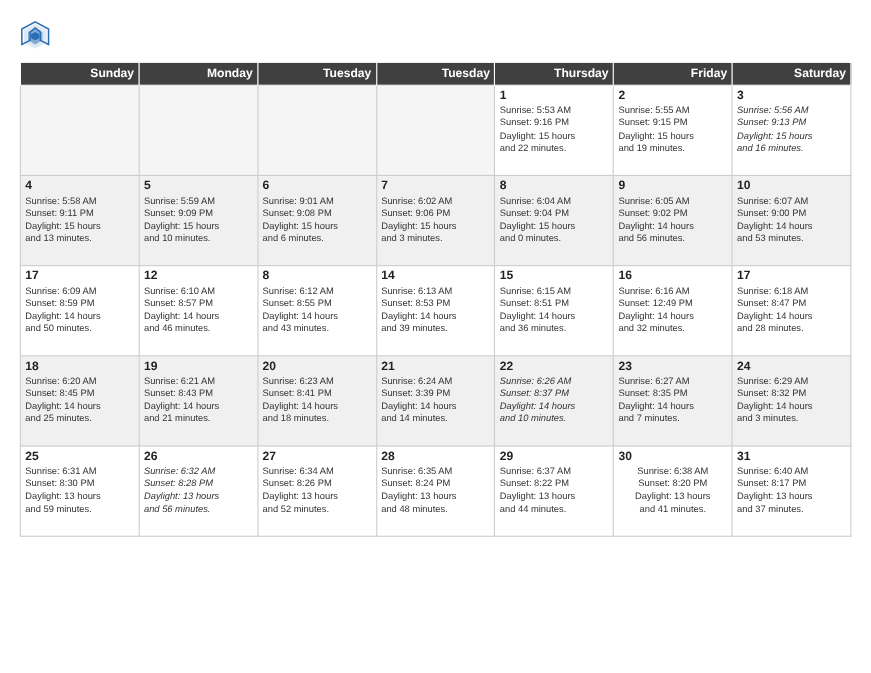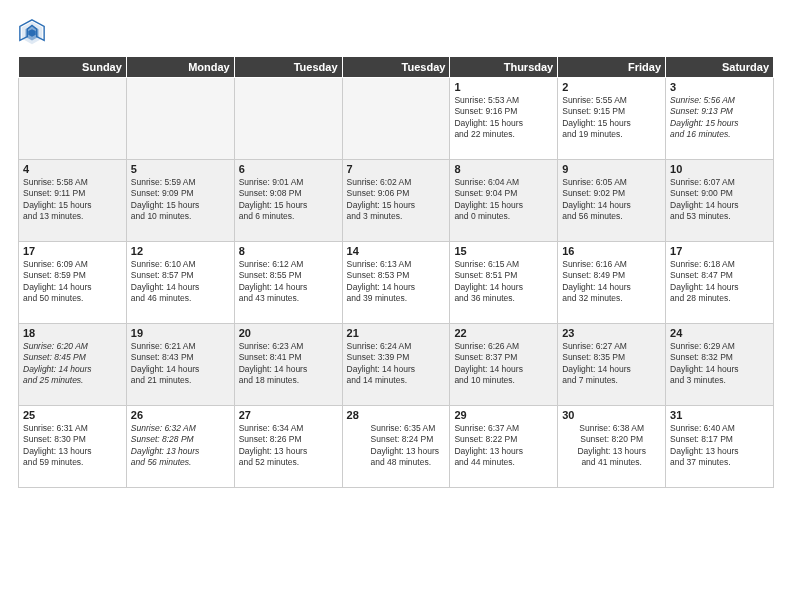--- a/index.html
+++ b/index.html
@@ -250,36 +250,36 @@
           <td>
             <span class="day-number">15</span>
             <div class="day-info" style="white-space: pre-line;">Sunrise: 6:15 AM
 Sunset: 8:51 PM
 Daylight: 14 hours
 and 36 minutes.</div>
           </td>
           <td>
             <span class="day-number">16</span>
             <div class="day-info" style="white-space: pre-line;">Sunrise: 6:16 AM
-Sunset: 8:49 PM
+Sunset: 12:49 PM
 Daylight: 14 hours
 and 32 minutes.</div>
           </td>
           <td>
             <span class="day-number">17</span>
             <div class="day-info" style="white-space: pre-line;">Sunrise: 6:18 AM
 Sunset: 8:47 PM
 Daylight: 14 hours
 and 28 minutes.</div>
           </td>
         </tr>
         <tr class="row-shade">
           <td>
             <span class="day-number">18</span>
-            <div class="day-info" style="white-space: pre-line; font-style: italic;">Sunrise: 6:20 AM
+            <div class="day-info" style="white-space: pre-line;">Sunrise: 6:20 AM
 Sunset: 8:45 PM
 Daylight: 14 hours
 and 25 minutes.</div>
           </td>
           <td>
             <span class="day-number">19</span>
             <div class="day-info" style="white-space: pre-line;">Sunrise: 6:21 AM
 Sunset: 8:43 PM
 Daylight: 14 hours
 and 21 minutes.</div>
@@ -293,21 +293,21 @@
           </td>
           <td>
             <span class="day-number">21</span>
             <div class="day-info" style="white-space: pre-line;">Sunrise: 6:24 AM
 Sunset: 3:39 PM
 Daylight: 14 hours
 and 14 minutes.</div>
           </td>
           <td>
             <span class="day-number">22</span>
-            <div class="day-info" style="white-space: pre-line;">Sunrise: 6:26 AM
+            <div class="day-info" style="white-space: pre-line; font-style: italic;">Sunrise: 6:26 AM
 Sunset: 8:37 PM
 Daylight: 14 hours
 and 10 minutes.</div>
           </td>
           <td>
             <span class="day-number">23</span>
             <div class="day-info" style="white-space: pre-line;">Sunrise: 6:27 AM
 Sunset: 8:35 PM
 Daylight: 14 hours
 and 7 minutes.</div>
@@ -337,21 +337,21 @@
           </td>
           <td>
             <span class="day-number">27</span>
             <div class="day-info" style="white-space: pre-line;">Sunrise: 6:34 AM
 Sunset: 8:26 PM
 Daylight: 13 hours
 and 52 minutes.</div>
           </td>
           <td>
             <span class="day-number">28</span>
-            <div class="day-info" style="white-space: pre-line; margin-left: 24px;">Sunrise: 6:35 AM
+            <div class="day-info" style="white-space: pre-line;">Sunrise: 6:35 AM
 Sunset: 8:24 PM
 Daylight: 13 hours
 and 48 minutes.</div>
           </td>
           <td>
             <span class="day-number">29</span>
             <div class="day-info" style="white-space: pre-line;">Sunrise: 6:37 AM
 Sunset: 8:22 PM
 Daylight: 13 hours
 and 44 minutes.</div>

